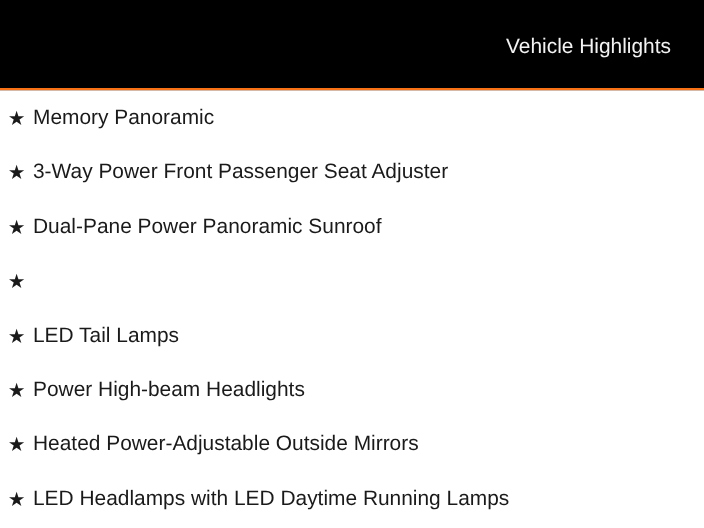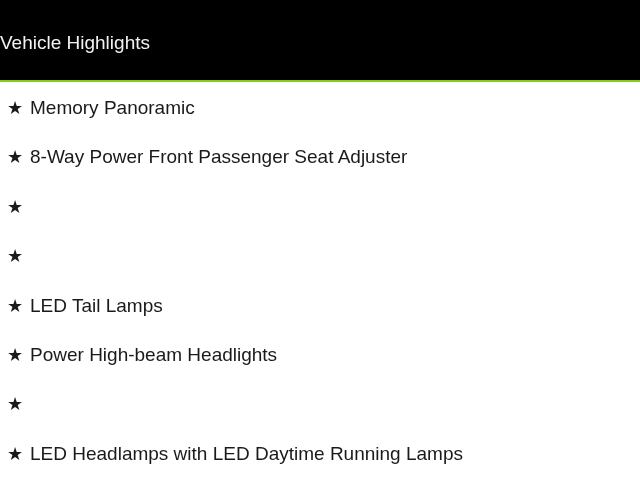--- a/index.html
+++ b/index.html
@@ -11,24 +11,24 @@
   .screen {
     width: 640px;
     height: 480px;
     background: #ffffff;
     overflow: hidden;
   }
   .header {
     box-sizing: border-box;
     height: 82px;
     background: #000000;
-    border-bottom: 2px solid #84cc16;
+    border-bottom: 2px solid #f97316;
     display: flex;
     align-items: center;
-    justify-content: flex-start;
+    justify-content: flex-end;
     padding-right: 30px;
   }
   .header-title {
     color: #f2f2f2;
     font-size: 19px;
     line-height: 23px;
     padding-top: 4px;
     white-space: nowrap;
   }
   .highlights-list {
@@ -65,38 +65,40 @@
     <span class="header-title">Vehicle Highlights</span>
   </div>
 
   <ul class="highlights-list">
     <li class="highlight-item">
       <span class="star">★</span>
       <span class="item-label">Memory Panoramic</span>
     </li>
     <li class="highlight-item">
       <span class="star">★</span>
-      <span class="item-label">8-Way Power Front Passenger Seat Adjuster</span>
+      <span class="item-label">3-Way Power Front Passenger Seat Adjuster</span>
     </li>
     <li class="highlight-item">
       <span class="star">★</span>
+      <span class="item-label">Dual-Pane Power Panoramic Sunroof</span>
     </li>
     <li class="highlight-item">
       <span class="star">★</span>
     </li>
     <li class="highlight-item">
       <span class="star">★</span>
       <span class="item-label">LED Tail Lamps</span>
     </li>
     <li class="highlight-item">
       <span class="star">★</span>
       <span class="item-label">Power High-beam Headlights</span>
     </li>
     <li class="highlight-item">
       <span class="star">★</span>
+      <span class="item-label">Heated Power-Adjustable Outside Mirrors</span>
     </li>
     <li class="highlight-item">
       <span class="star">★</span>
       <span class="item-label">LED Headlamps with LED Daytime Running Lamps</span>
     </li>
   </ul>
 
 </div>
 
 </body></html>

